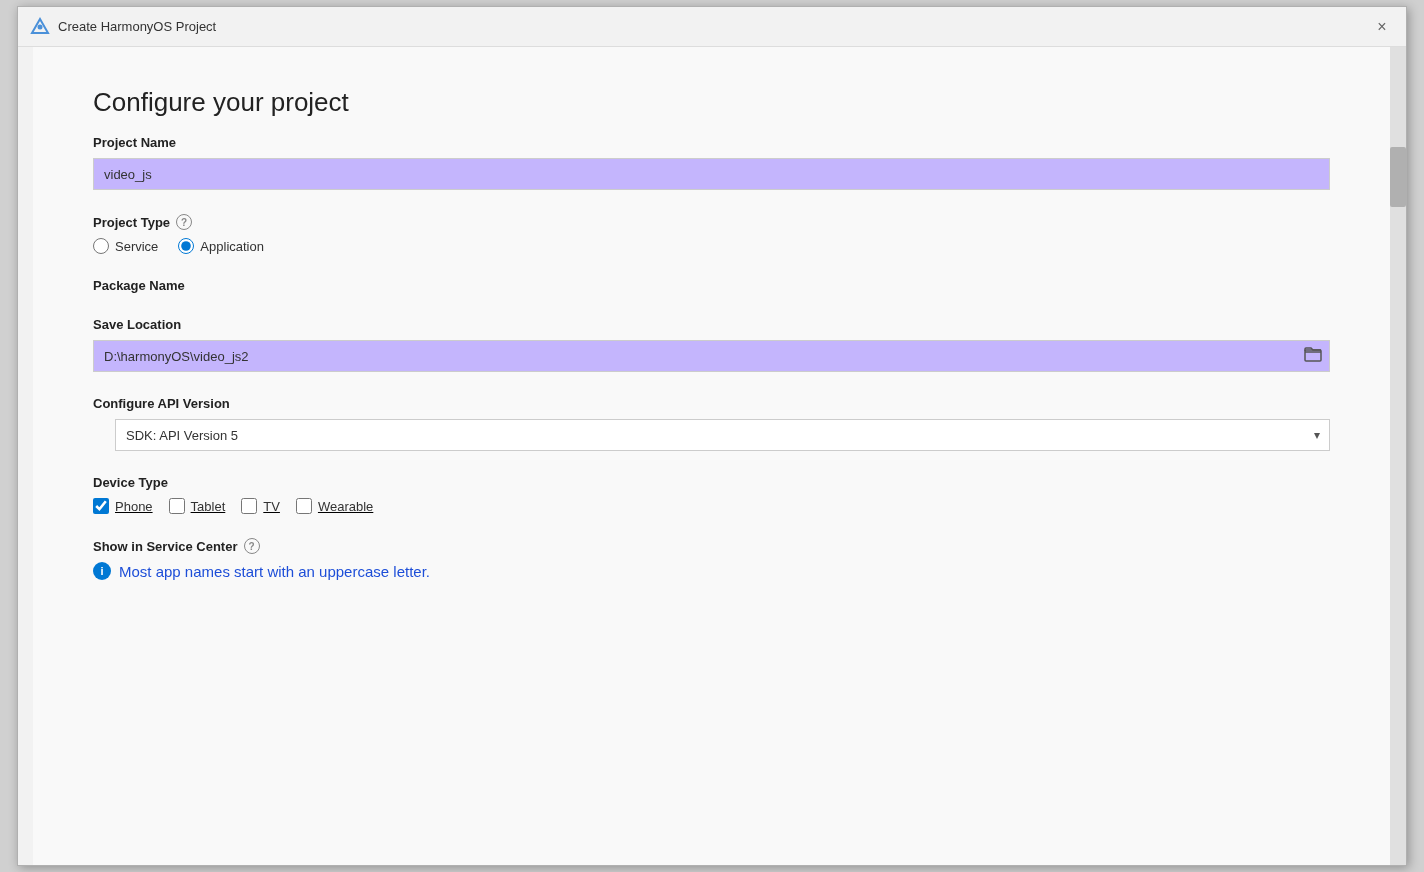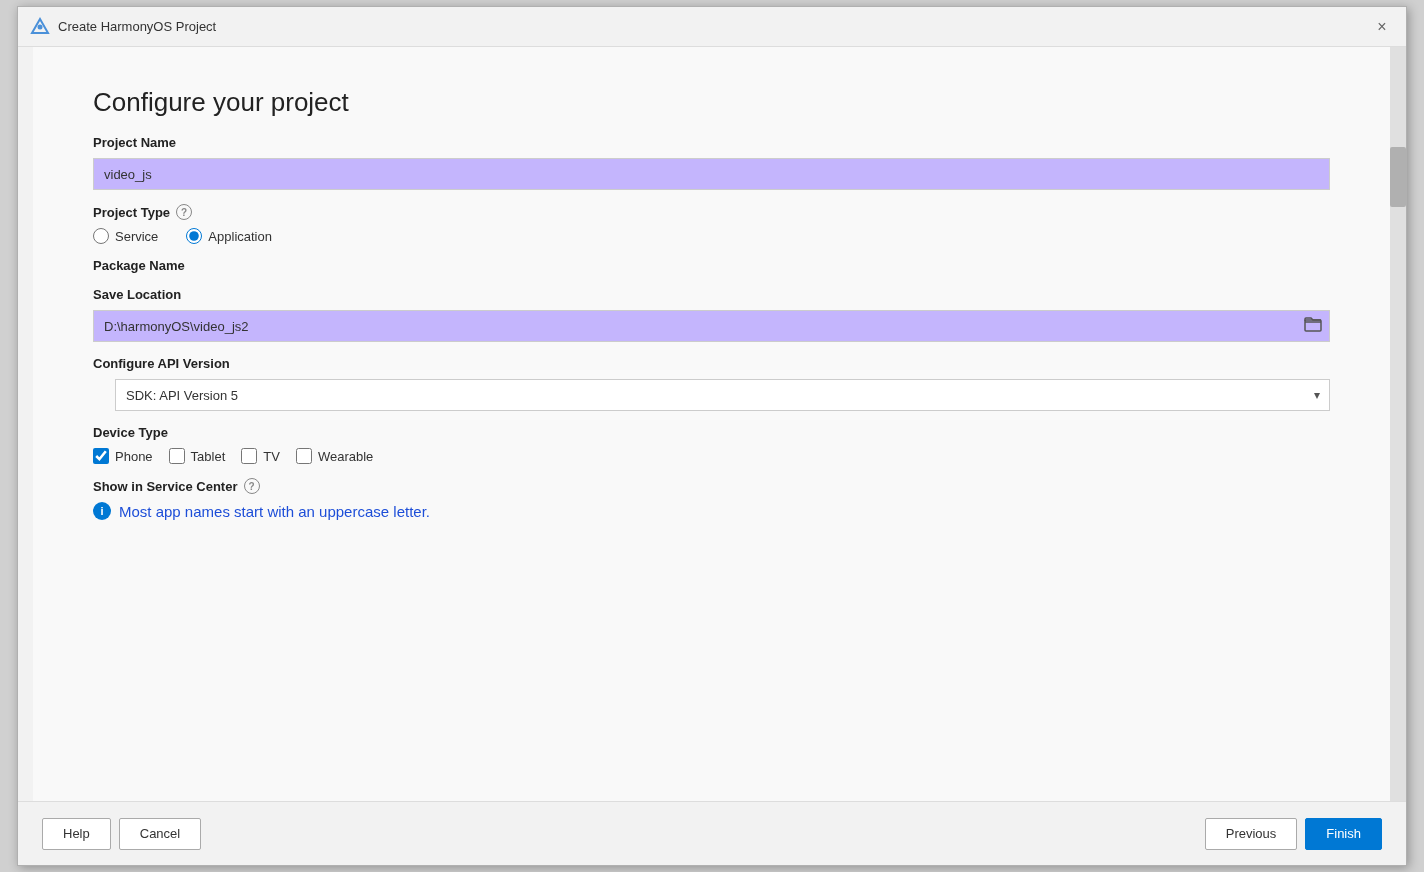--- a/index.html
+++ b/index.html
@@ -90,21 +90,21 @@
       top: 100px;
       border-radius: 2px;
     }
     h1.page-title {
       font-size: 26px;
       font-weight: 400;
       color: #222;
       margin-bottom: 17px;
     }
     .form-group {
-      margin-bottom: 14px;
+      margin-bottom: 24px;
     }
     .form-label {
       font-size: 13px;
       font-weight: 600;
       color: #222;
       margin-bottom: 8px;
       display: flex;
       align-items: center;
       gap: 6px;
     }
@@ -127,21 +127,21 @@
       border: 1px solid #ccc;
       background: #c4b5fd;
       padding: 0 10px;
       font-size: 13px;
       color: #333;
       outline: none;
     }
     .radio-group {
       display: flex;
       align-items: center;
-      gap: 28px;
+      gap: 20px;
     }
     .radio-item {
       display: flex;
       align-items: center;
       gap: 6px;
       cursor: pointer;
     }
     .radio-item input[type="radio"] {
       accent-color: #0078d4;
       width: 16px;
@@ -189,20 +189,21 @@
       top: 50%;
       transform: translateY(-50%);
       color: #555;
       pointer-events: none;
       font-size: 12px;
     }
     .checkbox-group {
       display: flex;
       align-items: center;
       gap: 16px;
+      text-decoration: underline;
     }
     .checkbox-item {
       display: flex;
       align-items: center;
       gap: 6px;
       cursor: pointer;
     }
     .checkbox-item input[type="checkbox"] {
       width: 16px;
       height: 16px;
@@ -385,23 +386,13 @@
       </div>
     </div>
 
     <div class="scrollbar-area">
       <div class="scrollbar-track">
         <div class="scrollbar-thumb"></div>
       </div>
     </div>
   </div>
 
-  <div class="footer">
-    <div class="footer-left">
-      <button class="btn btn-default">Help</button>
-      <button class="btn btn-default">Cancel</button>
-    </div>
-    <div class="footer-right">
-      <button class="btn btn-default">Previous</button>
-      <button class="btn btn-primary">Finish</button>
-    </div>
-  </div>
 </div>
 
 </body></html>

